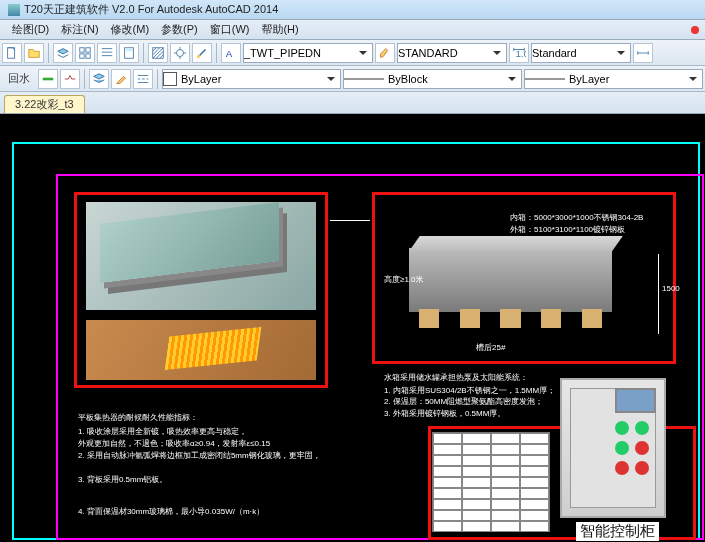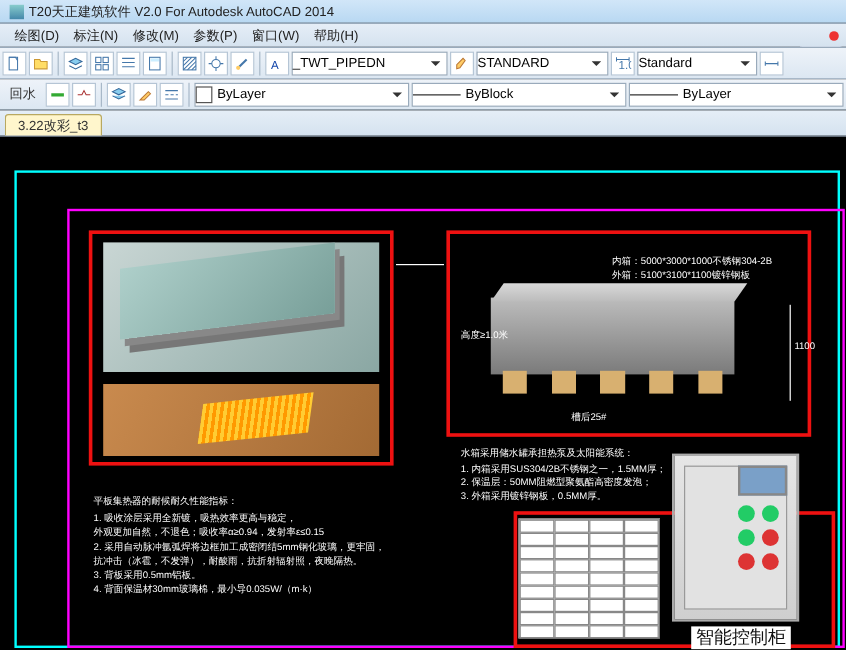--- a/index.html
+++ b/index.html
@@ -269,21 +269,21 @@
   <div class="frame-cyan" style="left:12px;top:28px;width:688px;height:398px"></div>
   <div class="frame-mag" style="left:56px;top:60px;width:648px;height:366px"></div>
 
   <div class="redbox" style="left:74px;top:78px;width:254px;height:196px"></div>
   <div class="redbox" style="left:372px;top:78px;width:304px;height:172px"></div>
   <div class="redbox" style="left:428px;top:312px;width:268px;height:114px"></div>
 
   <div class="leader" style="left:330px;top:106px;width:40px"></div>
 
   <div class="dimline" style="left:658px;top:140px;width:1px;height:80px;background:#fff"></div>
-  <div class="dimtxt" style="left:662px;top:170px">1100</div>
+  <div class="dimtxt" style="left:662px;top:170px">1500</div>
 
   <div class="panel-solar" style="left:86px;top:88px;width:230px;height:108px"></div>
   <div class="base-wood" style="left:86px;top:206px;width:230px;height:60px"></div>
 
   <div class="tank" style="left:380px;top:86px;width:290px;height:160px">
     <div class="body"></div>
     <div class="feet">
         <div></div>
         <div></div>
         <div></div>
@@ -365,22 +365,21 @@
         <div class="c"></div>
         <div class="c"></div>
         <div class="c"></div>
       </div>
   </div>
 
   <div class="tblk" style="left:78px;top:298px;width:270px">平板集热器的耐候耐久性能指标：</div>
   <div class="tblk" style="left:78px;top:312px;width:300px">1. 吸收涂层采用全新镀，吸热效率更高与稳定，</div>
   <div class="tblk" style="left:78px;top:324px;width:300px">   外观更加自然，不退色；吸收率α≥0.94，发射率ε≤0.15</div>
   <div class="tblk" style="left:78px;top:336px;width:320px">2. 采用自动脉冲氩弧焊将边框加工成密闭结5mm钢化玻璃，更牢固，</div>
-  <div class="tblk" style="left:78px;top:348px;width:320px">   抗冲击（冰雹，不发弹），耐酸雨，抗折射辐射照，夜晚隔热。</div>
   <div class="tblk" style="left:78px;top:360px;width:300px">3. 背板采用0.5mm铝板。</div>
-  <div class="tblk" style="left:78px;top:371px;width:300px">4. 背面保温材30mm玻璃棉，最小导0.035W/（m·k）</div>
+  <div class="tblk" style="left:78px;top:392px;width:300px">4. 背面保温材30mm玻璃棉，最小导0.035W/（m·k）</div>
 
   <div class="tblk" style="left:384px;top:258px;width:220px">水箱采用储水罐承担热泵及太阳能系统：</div>
   <div class="tblk" style="left:384px;top:271px;width:220px">1. 内箱采用SUS304/2B不锈钢之一，1.5MM厚；</div>
   <div class="tblk" style="left:384px;top:282px;width:220px">2. 保温层：50MM阻燃型聚氨酯高密度发泡；</div>
   <div class="tblk" style="left:384px;top:294px;width:220px">3. 外箱采用镀锌钢板，0.5MM厚。</div>
 
 </div>
 
 </body></html>

